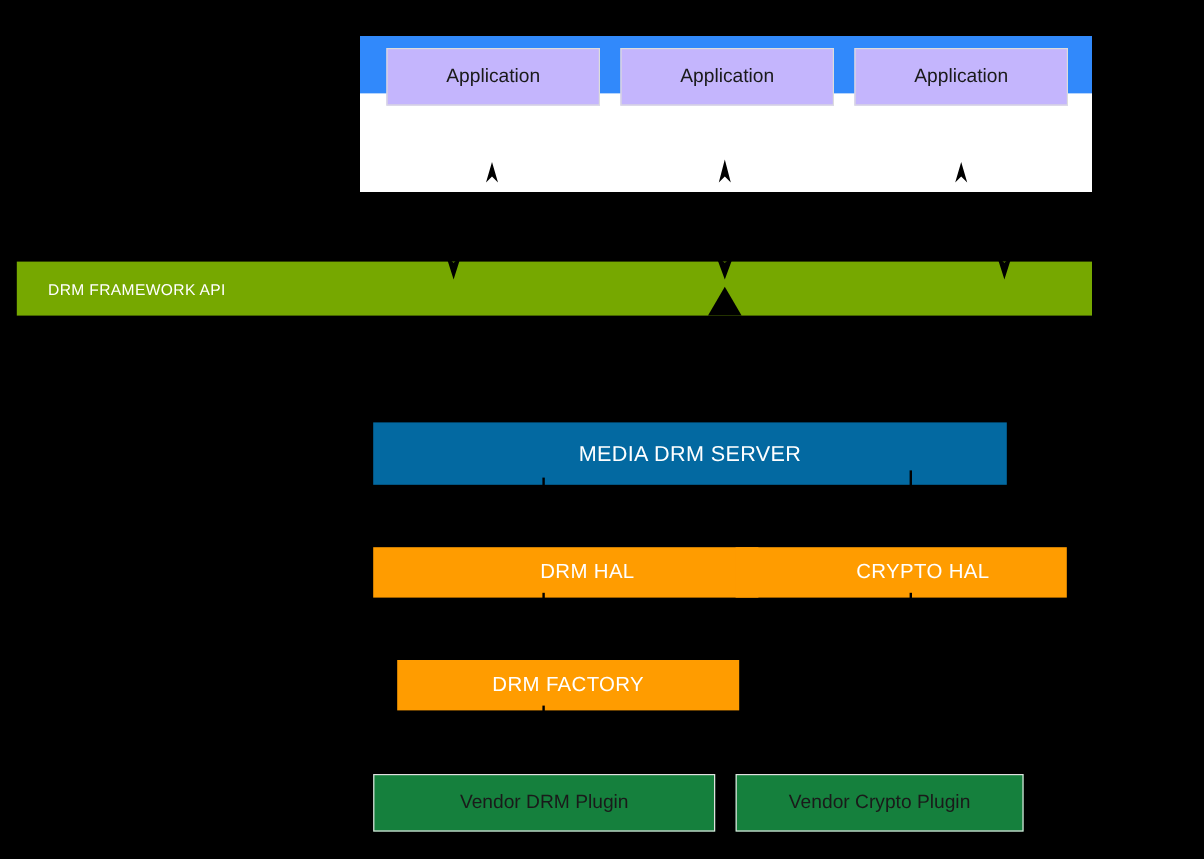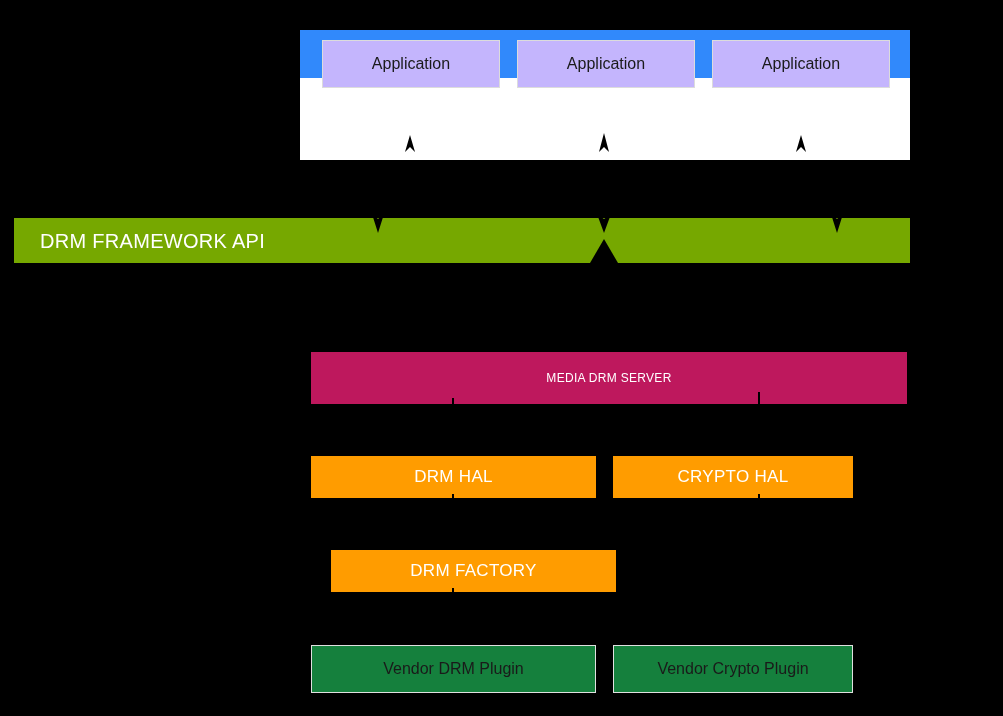--- a/index.html
+++ b/index.html
@@ -81,53 +81,53 @@
     width: 896px;
     height: 45px;
     background: #76a800;
   }
   .fw-bar-label {
     position: absolute;
     left: 26px;
     top: 50%;
     transform: translateY(-50%);
     color: #ffffff;
-    font-size: 20px;
+    font-size: 13px;
     letter-spacing: 0.3px;
     white-space: nowrap;
   }
 
   
   .mds-box {
     position: absolute;
     left: 311px;
     top: 352px;
-    width: 596px;
+    width: 528px;
     height: 52px;
-    background: #be185d;
-    color: #ffffff;
-    display: flex;
-    align-items: center;
-    justify-content: center;
-    font-size: 12px;
+    background: #0369a1;
+    color: #ffffff;
+    display: flex;
+    align-items: center;
+    justify-content: center;
+    font-size: 18px;
     letter-spacing: 0.3px;
   }
 
   
   .orange-box {
     position: absolute;
     background: #ff9c00;
     color: #ffffff;
     display: flex;
     align-items: center;
     justify-content: center;
     font-size: 17px;
     letter-spacing: 0.3px;
   }
-  .hal-row  { top: 456px; height: 42px; }
+  .hal-row  { top: 456px; height: 42px; padding-left: 36px; }
   .fac-row  { top: 550px; height: 42px; margin-left: 20px; }
   .col-left  { left: 311px; width: 285px; }
   .col-right { left: 613px; width: 240px; }
 
   
   .plugin-box {
     position: absolute;
     top: 645px;
     height: 48px;
     background: #15803d;

